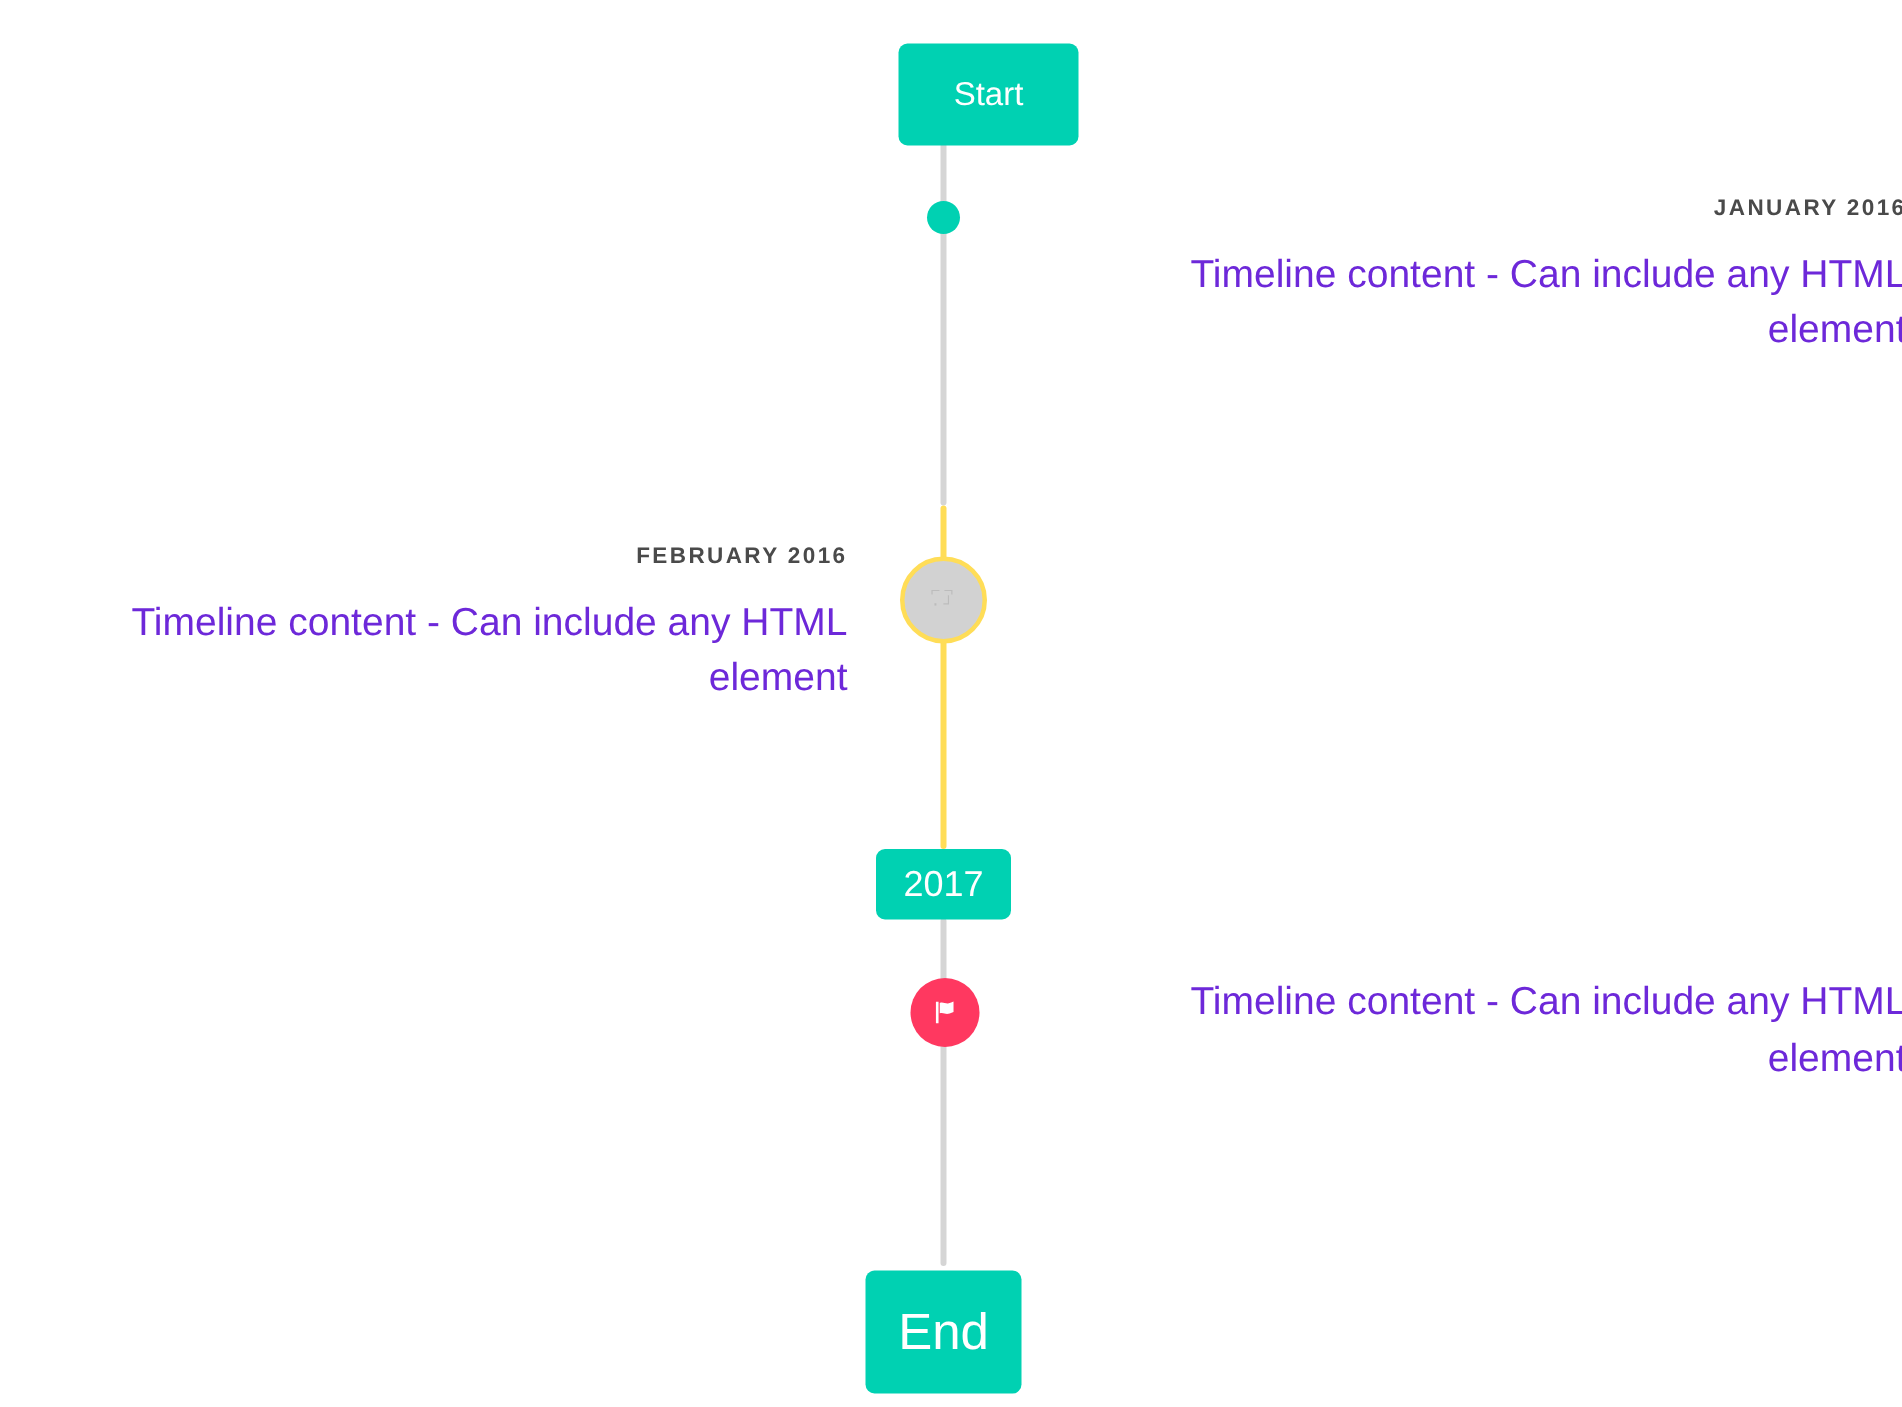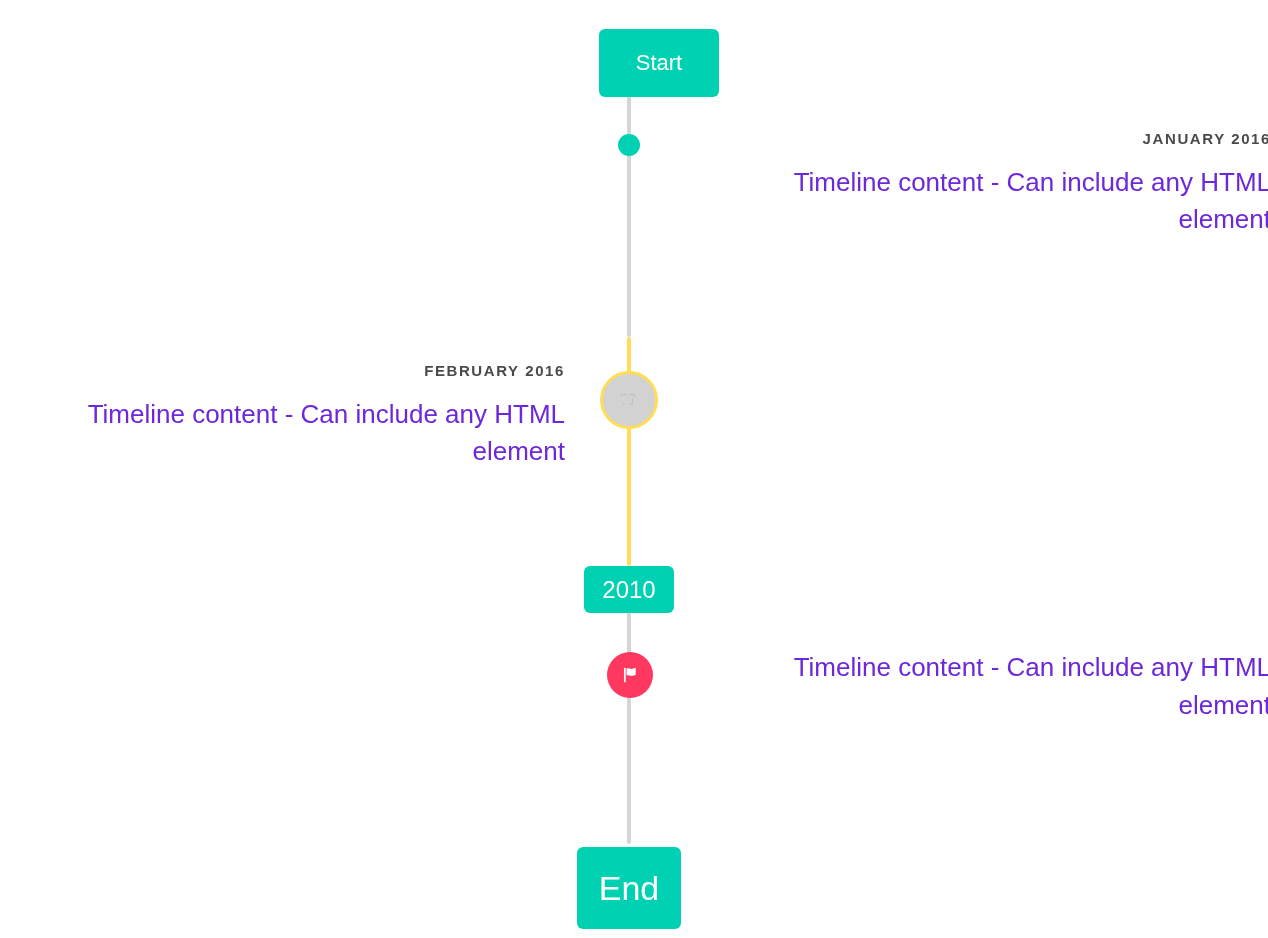--- a/index.html
+++ b/index.html
@@ -148,21 +148,21 @@
 
   <div class="marker marker-image">
     <span class="broken-glyph">⌐¬
 ·┘</span>
   </div>
   <div class="entry entry-left entry-feb">
     <p class="entry-heading">FEBRUARY 2016</p>
     <p class="entry-body">Timeline content - Can include any HTML element</p>
   </div>
 
-  <div class="badge badge-mark">2010</div>
+  <div class="badge badge-mark">2017</div>
 
   <div class="marker marker-flag">
     <span>
       <svg width="22" height="22" viewBox="0 0 24 24" aria-hidden="true">
         <path fill="#ffffff" d="M5.4 4.2h1.9v15.6H5.4z"></path>
         <path fill="#ffffff" d="M8.2 5.0c2.4-1.0 4.3 0.9 6.5 0.3 1.3-0.35 2.3-0.9 3.5-1.3v7.6c-1.3 0.5-2.4 1.1-3.8 1.35-2.1 0.4-3.9-1.2-6.2-0.35z"></path>
       </svg>
     </span>
   </div>
   <div class="entry entry-right entry-mar">

